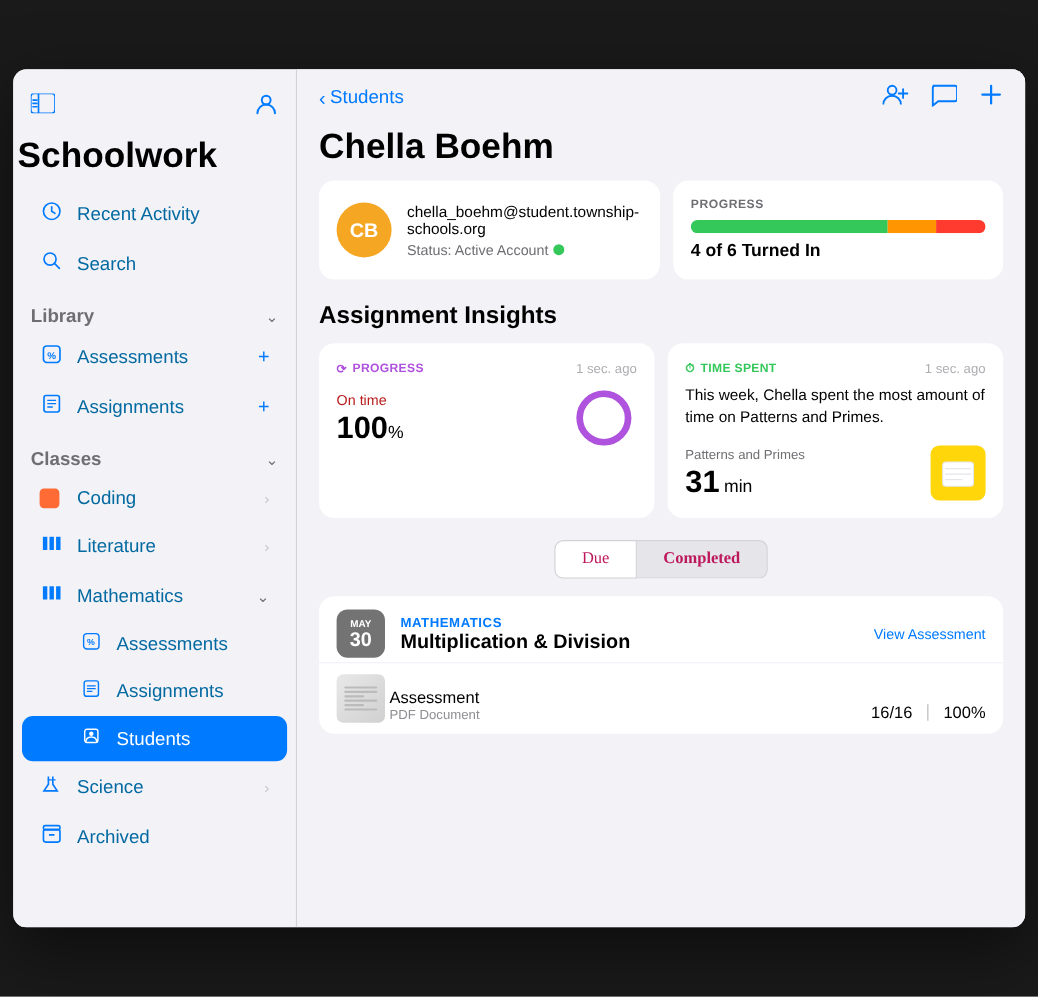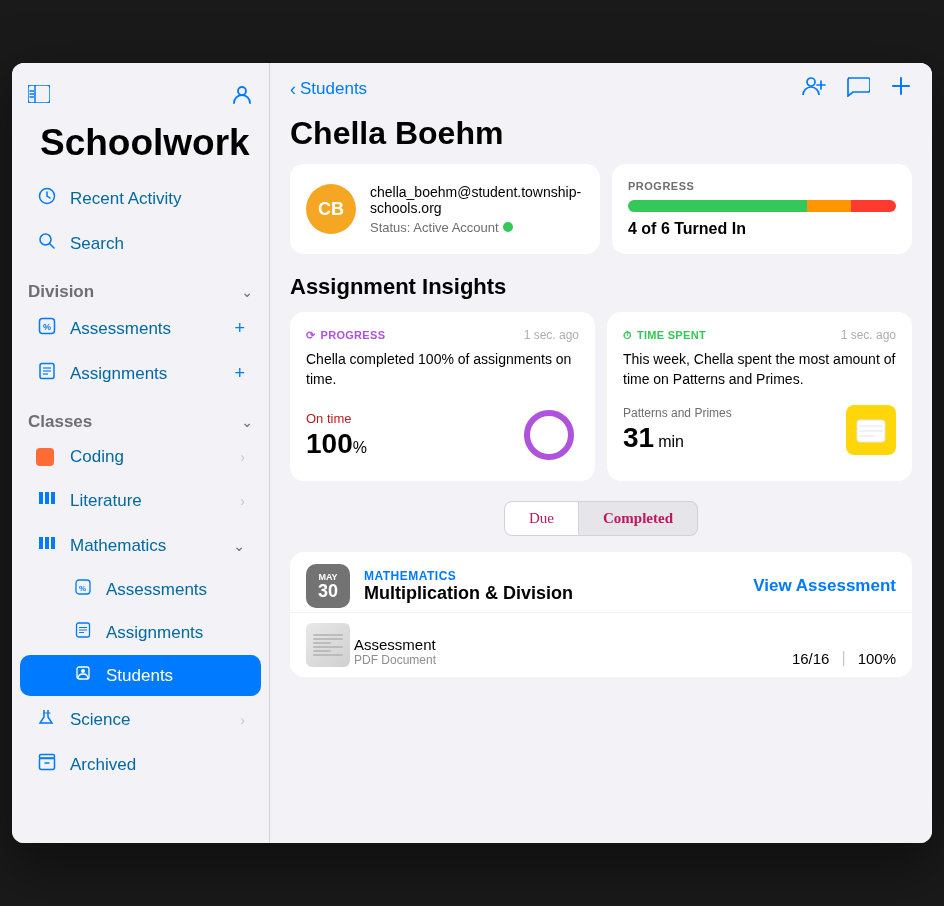--- a/index.html
+++ b/index.html
@@ -41,24 +41,24 @@
     }
     .sidebar-toggle-icon {
       color: #007aff;
       font-size: 20px;
     }
     .sidebar-person-icon {
       color: #007aff;
       font-size: 20px;
     }
     .sidebar-title {
-      font-size: 37px;
-      font-weight: 700;
-      color: #000;
-      padding: 0 28px 12px;
+      font-size: 32px;
+      font-weight: 700;
+      color: #000;
+      padding: 0 4px 12px;
     }
     .sidebar-nav-item {
       display: flex;
       align-items: center;
       padding: 10px 16px;
       cursor: pointer;
       gap: 12px;
       border-radius: 10px;
       margin: 1px 8px;
     }
@@ -473,21 +473,21 @@
       <span class="nav-icon">
         <svg width="18" height="18" viewBox="0 0 18 18" fill="none">
           <circle cx="7.5" cy="7.5" r="5.5" stroke="#007aff" stroke-width="1.5"></circle>
           <line x1="11.5" y1="11.5" x2="16" y2="16" stroke="#007aff" stroke-width="1.5" stroke-linecap="round"></line>
         </svg>
       </span>
       <span class="nav-label">Search</span>
     </div>
 
     <div class="section-header">
-      <span class="section-title">Division</span>
+      <span class="section-title">Library</span>
       <span class="section-chevron">⌄</span>
     </div>
 
     <div class="sidebar-nav-item">
       <span class="nav-icon">
         <svg width="18" height="18" viewBox="0 0 18 18" fill="none">
           <rect x="1.5" y="1.5" width="15" height="15" rx="3" stroke="#007aff" stroke-width="1.5"></rect>
           <text x="5" y="13" fill="#007aff" font-size="9" font-weight="700">%</text>
         </svg>
       </span>
@@ -666,21 +666,20 @@
       <div class="insights-row">
 
         <div class="insight-card">
           <div class="insight-header">
             <div class="insight-badge badge-progress">
               <span>⟳</span>
               <span>PROGRESS</span>
             </div>
             <span class="insight-time">1 sec. ago</span>
           </div>
-          <div class="insight-description">Chella completed 100% of assignments on time.</div>
           <div class="insight-metric-row">
             <div>
               <div class="metric-label">On time</div>
               <div class="metric-value">
                 <span>100</span><span class="metric-unit">%</span>
               </div>
             </div>
             <svg class="donut-chart" width="60" height="60" viewBox="0 0 60 60">
               <circle cx="30" cy="30" r="22" fill="none" stroke="#e5e5ea" stroke-width="6"></circle>
               <circle cx="30" cy="30" r="22" fill="none" stroke="#af52de" stroke-width="6" stroke-dasharray="138.2 0" stroke-dashoffset="34.5" transform="rotate(-90 30 30)"></circle>
@@ -727,21 +726,21 @@
           <div style="display:flex;align-items:center;gap:14px;">
             <div class="date-badge">
               <span class="date-month">MAY</span>
               <span class="date-day">30</span>
             </div>
             <div>
               <div class="assignment-subject">MATHEMATICS</div>
               <div class="assignment-title">Multiplication &amp; Division</div>
             </div>
           </div>
-          <button class="assignment-action" style="background:none;border:none;cursor:pointer;font-size:17px;font-weight:700;color:#007aff;">View Assessment</button>
+          <button class="assignment-action" style="background:none;border:none;cursor:pointer;font-size:13px;font-weight:400;color:#007aff;">View Assessment</button>
         </div>
 
         <div class="assignment-item">
           <div class="doc-thumbnail">
             <div class="doc-thumb-lines">
               <div class="doc-thumb-line"></div>
               <div class="doc-thumb-line"></div>
               <div class="doc-thumb-line short"></div>
               <div class="doc-thumb-line"></div>
               <div class="doc-thumb-line short"></div>

